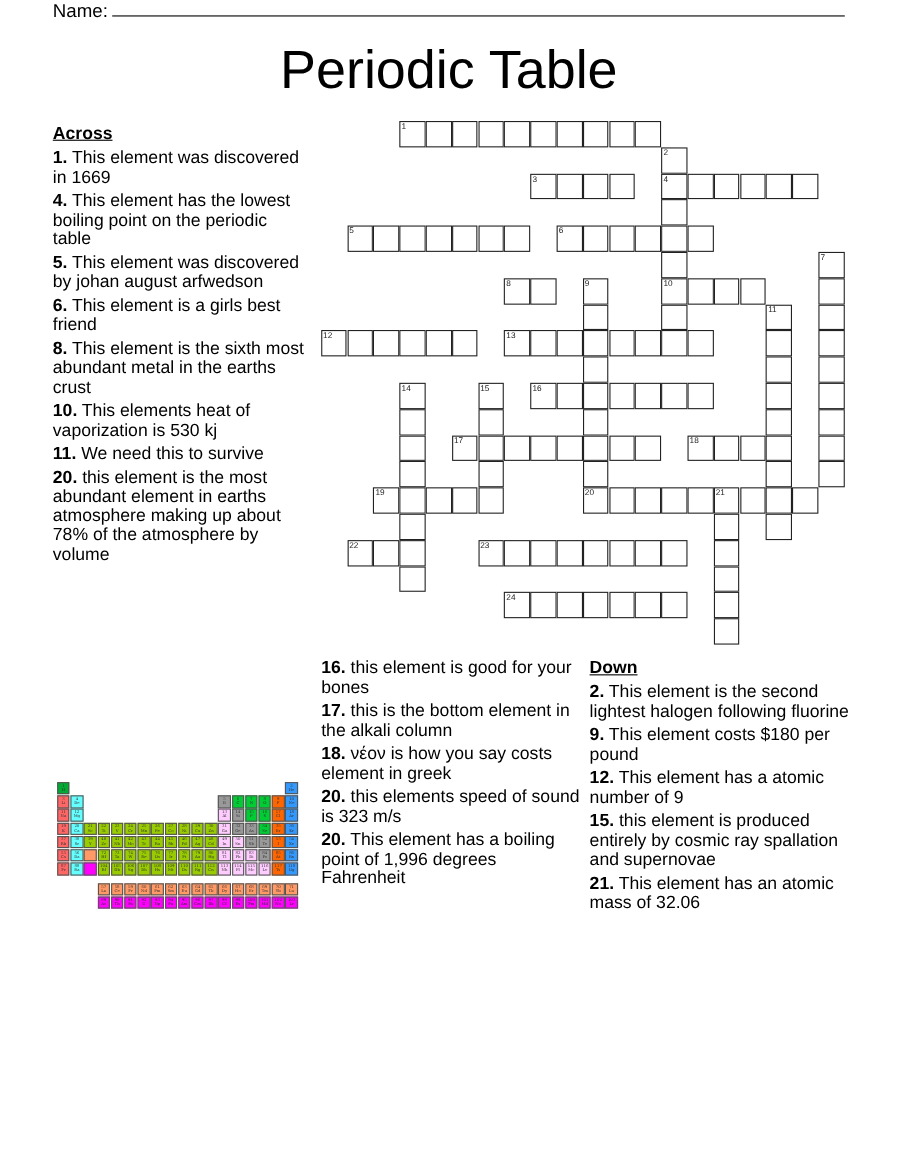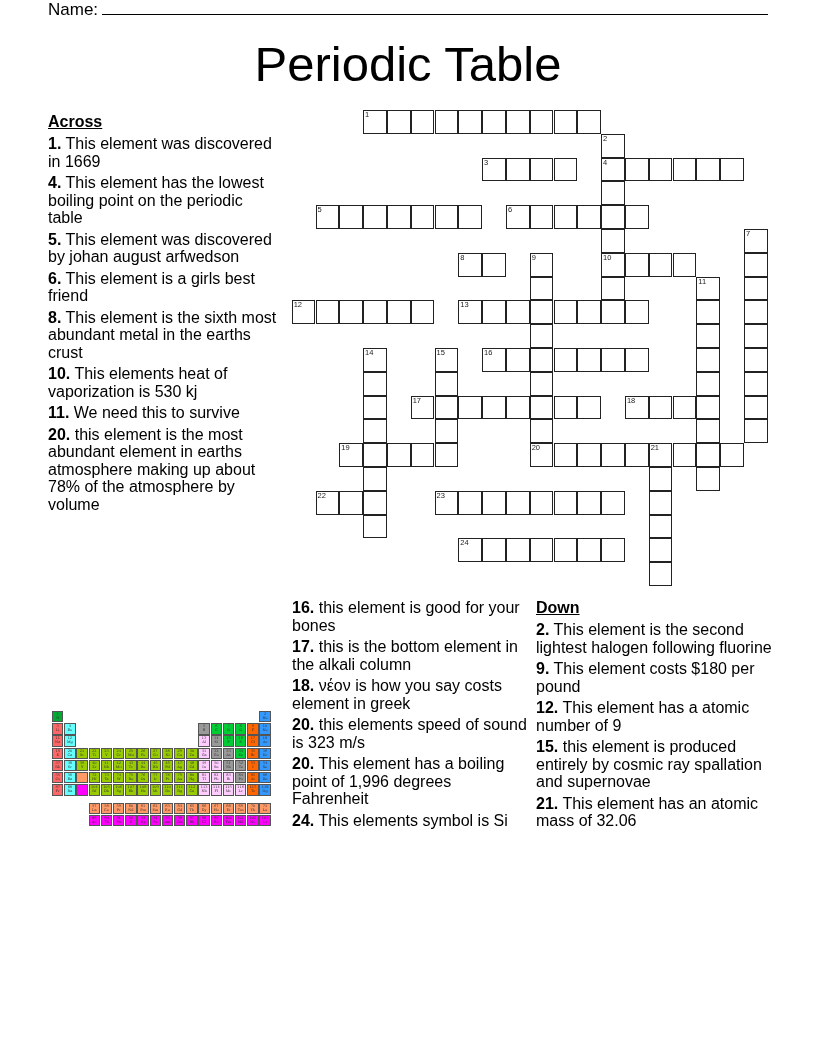--- a/index.html
+++ b/index.html
@@ -46,21 +46,20 @@
     </div>
 </div>
 
 <div class="clues" id="across-mid">
   <div id="across-mid-list">
       <div class="clue"><b>16.</b><span> this element is good for your bones</span></div>
       <div class="clue"><b>17.</b><span> this is the bottom element in the alkali column</span></div>
       <div class="clue"><b>18.</b><span> νέον is how you say costs element in greek</span></div>
       <div class="clue"><b>20.</b><span> this elements speed of sound is 323 m/s</span></div>
       <div class="clue"><b>20.</b><span> This element has a boiling point of 1,996 degrees Fahrenheit</span></div>
-      <div class="clue"><b>24.</b><span> This elements symbol is Si</span></div>
     </div>
 </div>
 
 <div class="clues" id="down">
   <h3>Down</h3>
   <div id="down-list">
       <div class="clue"><b>2.</b><span> This element is the second lightest halogen following fluorine</span></div>
       <div class="clue"><b>9.</b><span> This element costs $180 per pound</span></div>
       <div class="clue"><b>12.</b><span> This element has a atomic number of 9</span></div>
       <div class="clue"><b>15.</b><span> this element is produced entirely by cosmic ray spallation and supernovae</span></div>

